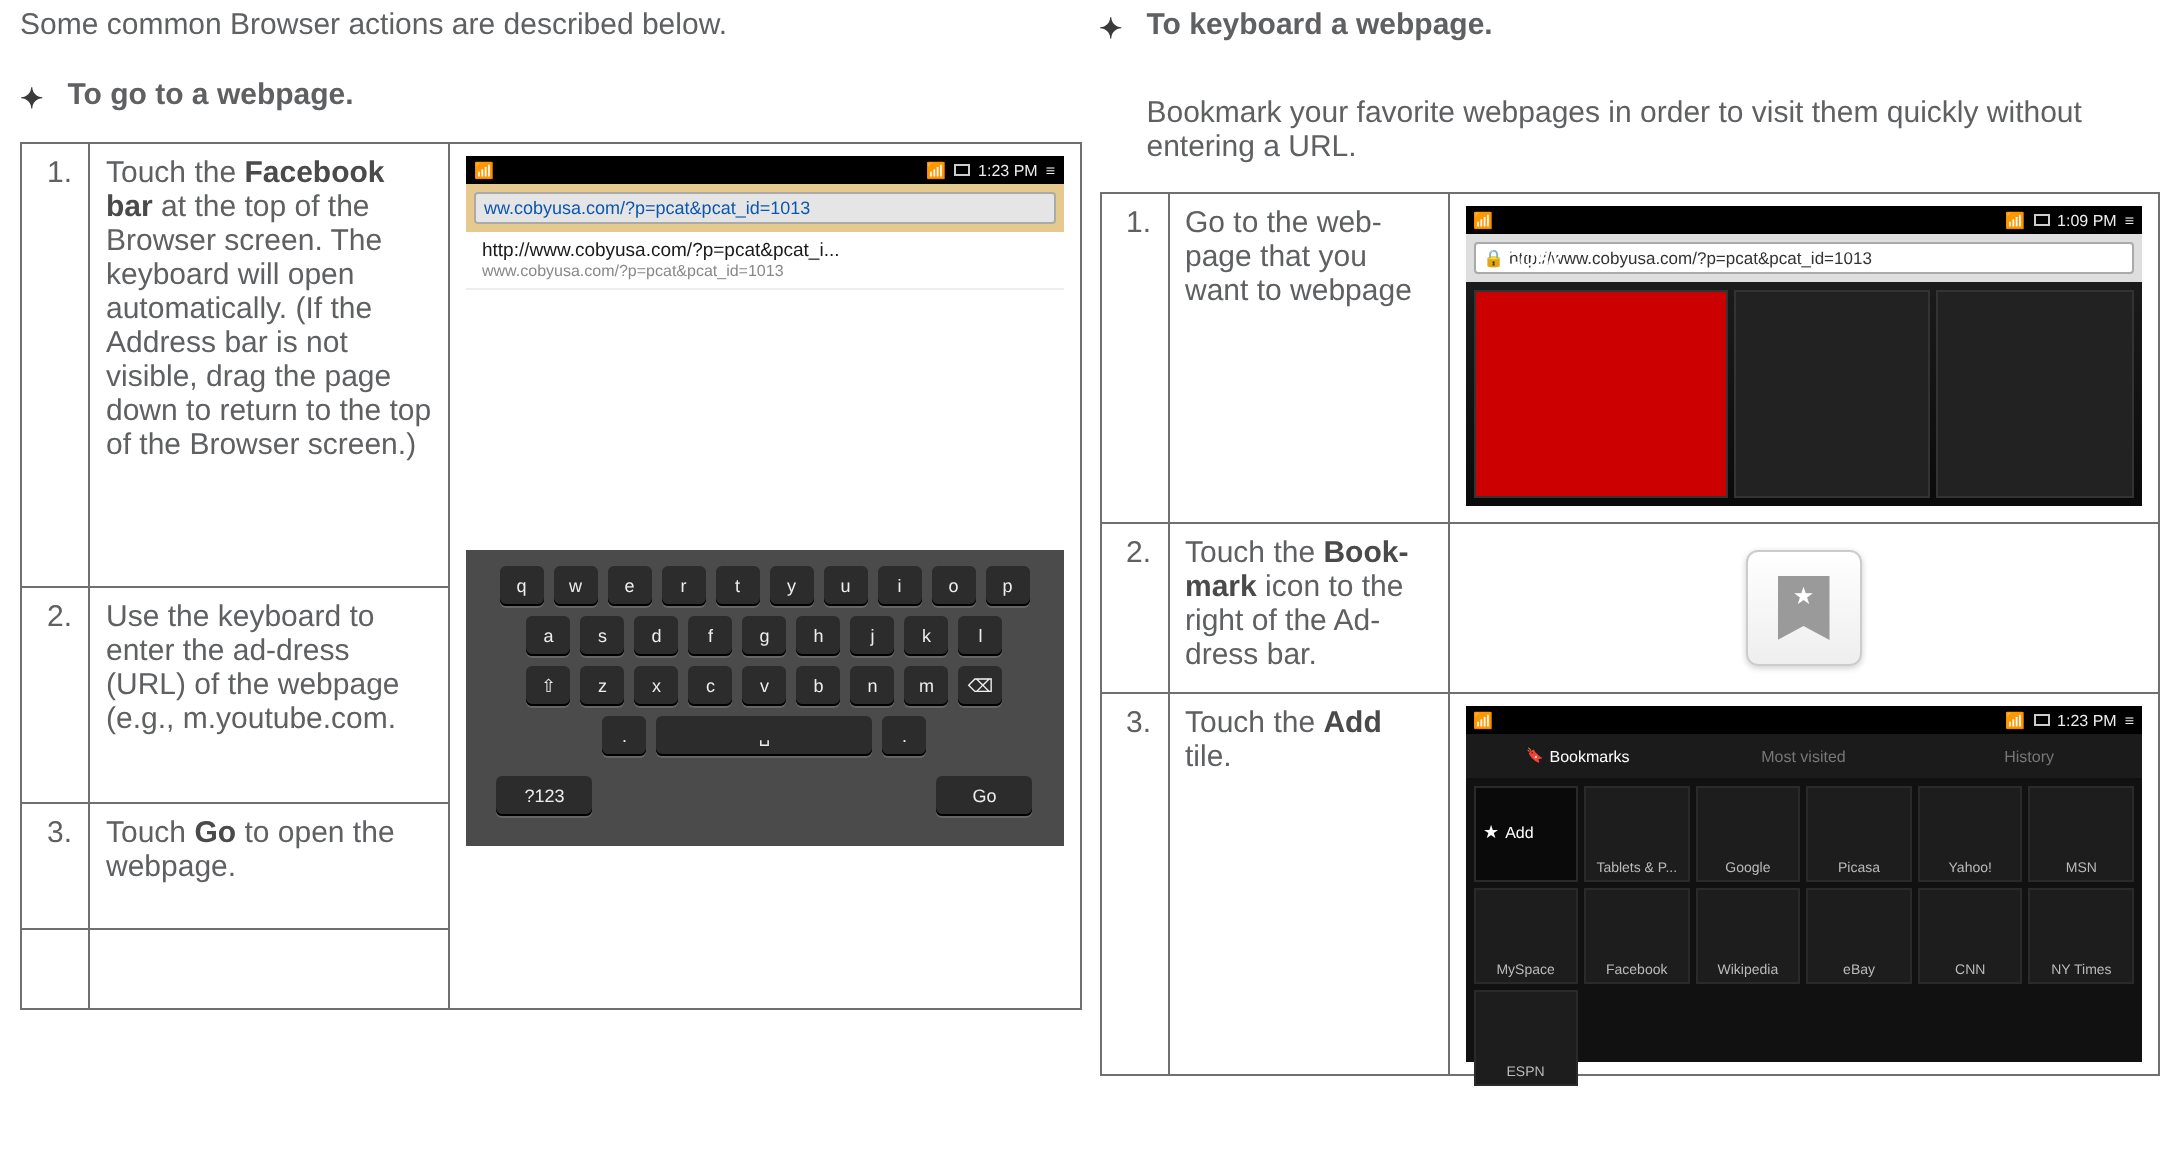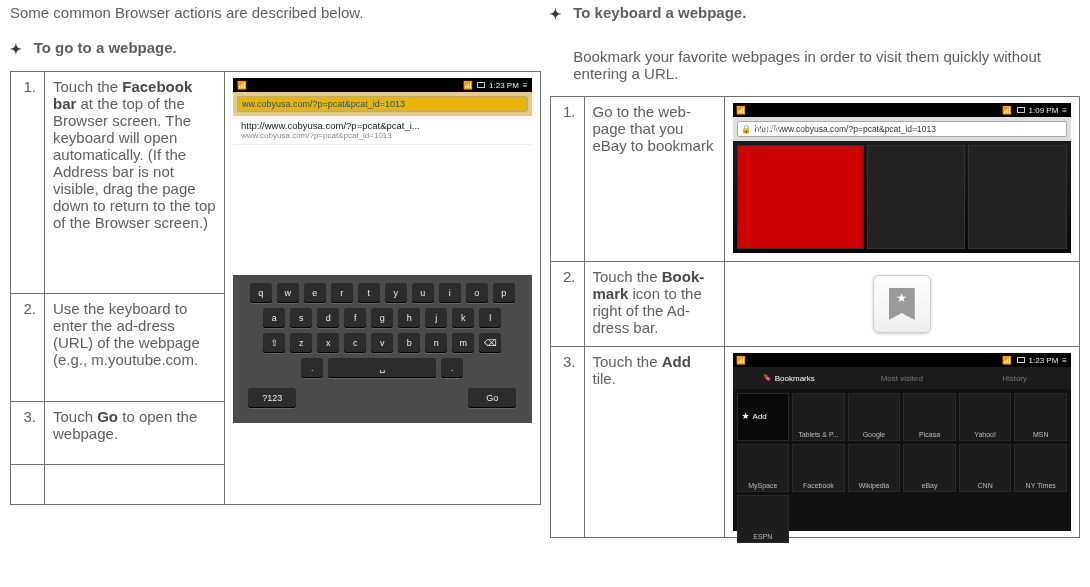--- a/index.html
+++ b/index.html
@@ -81,21 +81,21 @@
     padding:0 4px;
     font-size:8px;
   }
   .statusbar .right { display:flex; gap:4px; align-items:center;}
   .batt { width:8px; height:6px; border:1px solid #ccc; }
   .addrbar {
     background:#e6c98f;
     padding:4px;
   }
   .addrinput {
-    background:#eab308;
+    background:#e5e5e5;
     border:1px solid #aaa;
     border-radius:2px;
     padding:2px 4px;
     font-size:9px;
     color:#0b57b0;
     white-space:nowrap;
     overflow:hidden;
   }
   .suggest {
     padding:4px 8px;
@@ -336,21 +336,21 @@
         <span>To keyboard a webpage.</span>
         <span class="subtext">Bookmark your favorite webpages in order to visit them quickly without entering a URL.</span>
       </span>
     </div>
 
     <table class="steps">
       <tbody>
           <tr>
         <td class="numcell">1.</td>
         <td class="txtcell" style="width:140px">
-          <span>Go to the web-page that you eBay to bookmark</span>
+          <span>Go to the web-page that you want to webpage</span>
         </td>
         <td class="imgcell">
           <div class="shot shot-bm1">
             <div class="statusbar">
               <span>📶</span>
               <span class="right">
                 <span>📶</span>
                 <span class="batt"></span>
                 <span>1:09 PM</span>
                 <span>≡</span>

